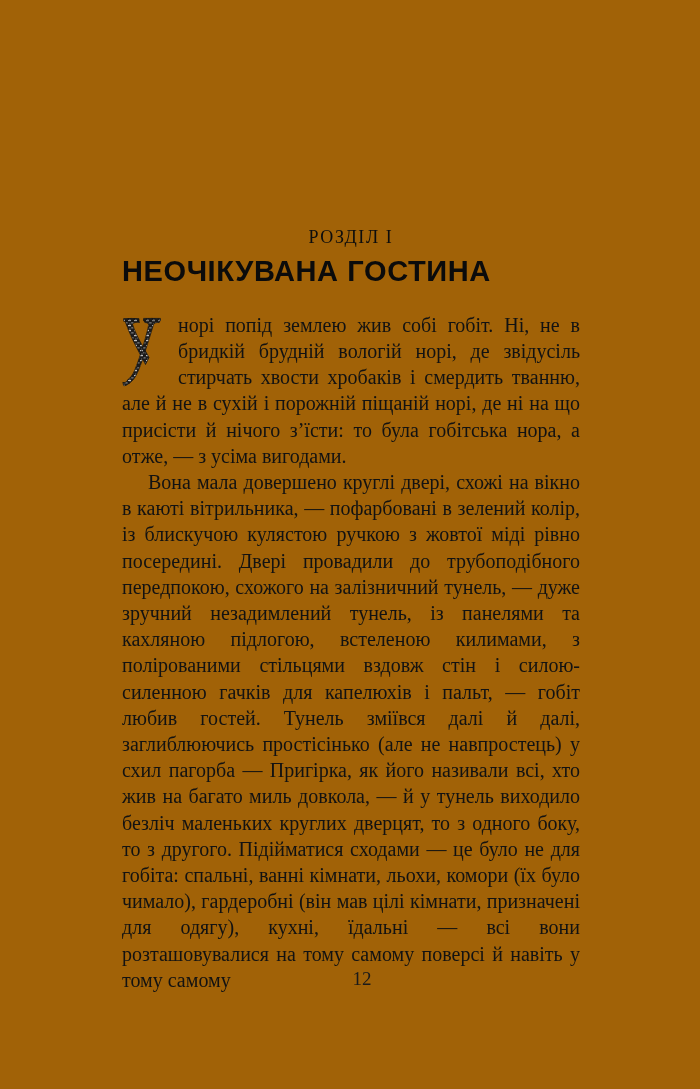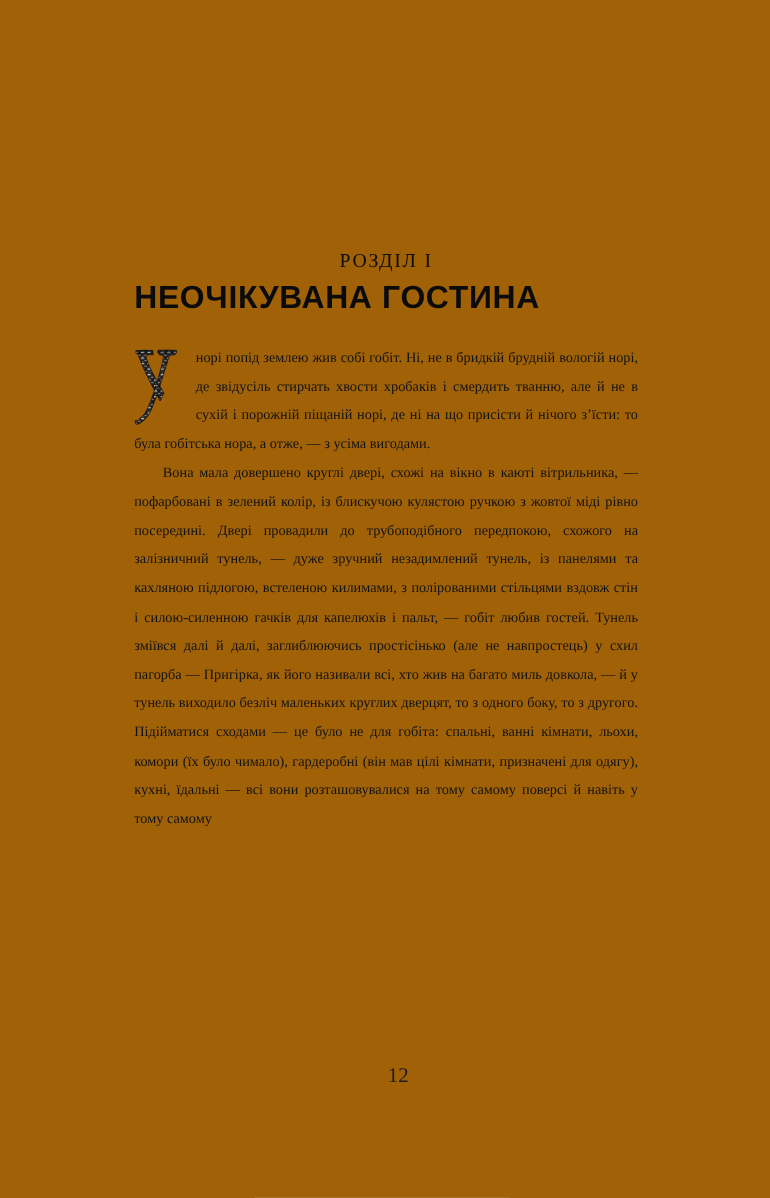--- a/index.html
+++ b/index.html
@@ -49,21 +49,21 @@
     font-size: 29px;
     font-weight: 700;
     letter-spacing: 0.6px;
     color: #0b0b0b;
     margin: 0 0 24px 0;
     line-height: 1.1;
   }
 
   
   .body-text {
-    font-size: 13px;
+    font-size: 20px;
     line-height: 26.2px;
     text-align: justify;
     text-justify: inter-word;
     color: #121212;
     hyphens: manual;
   }
   .body-text p {
     margin: 0;
   }
   .para-indent {

